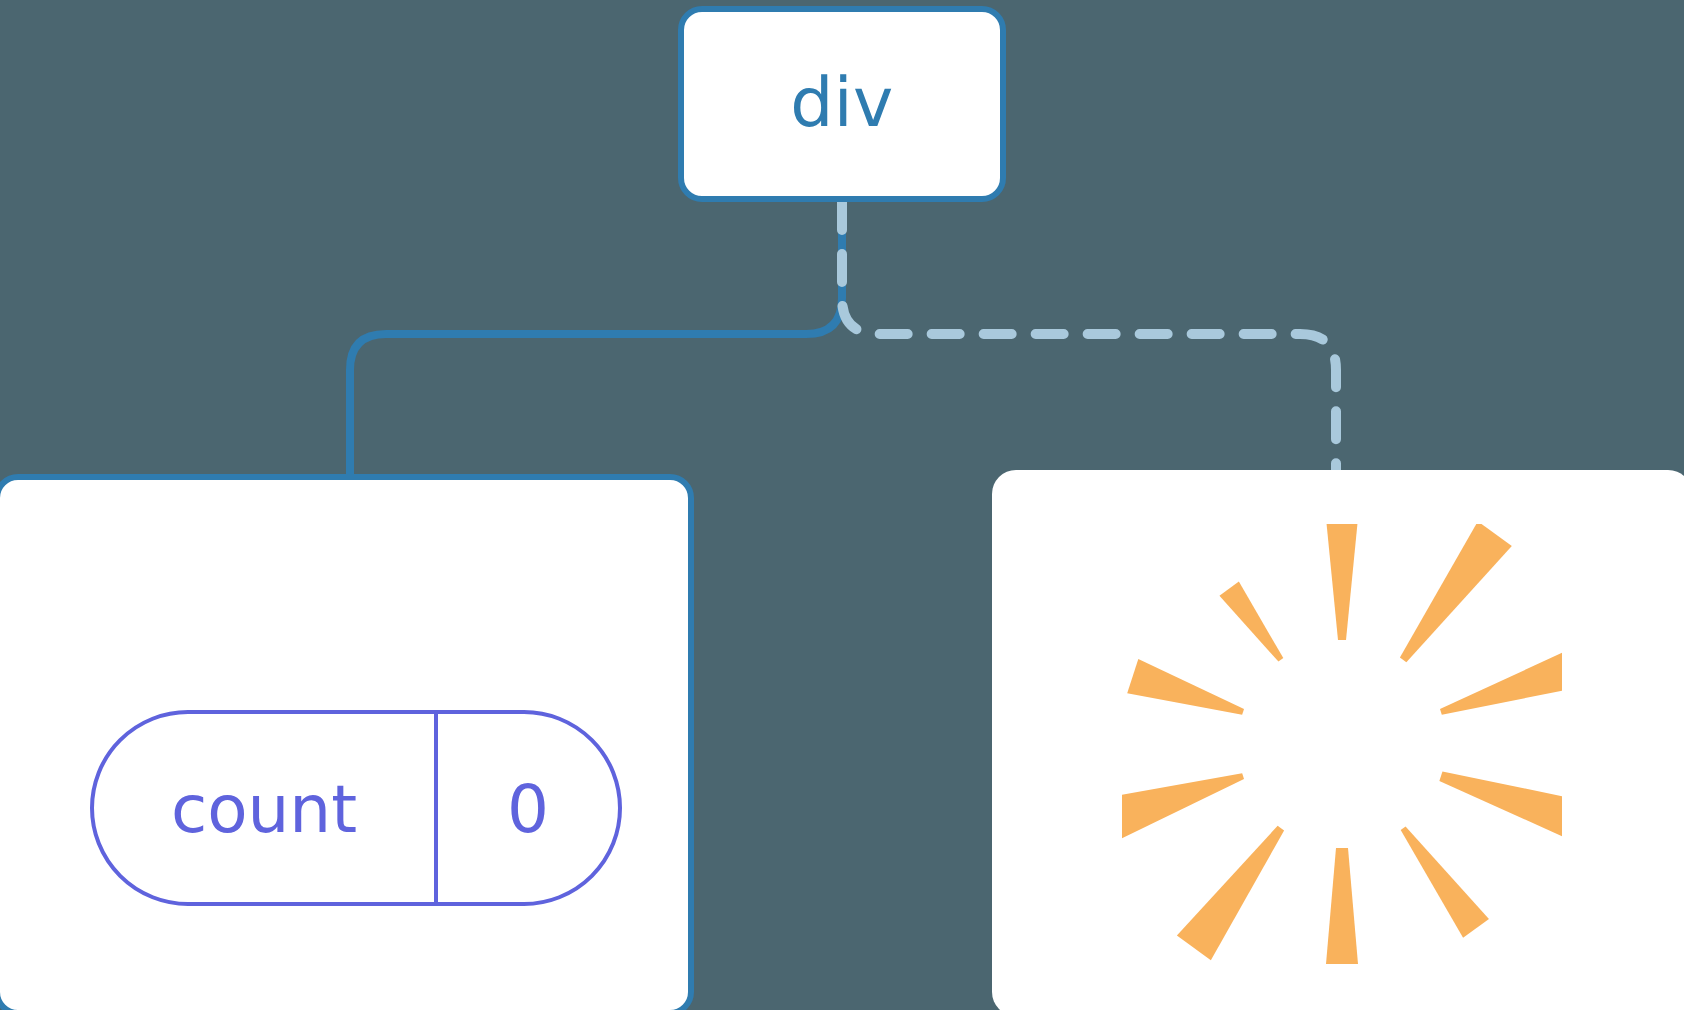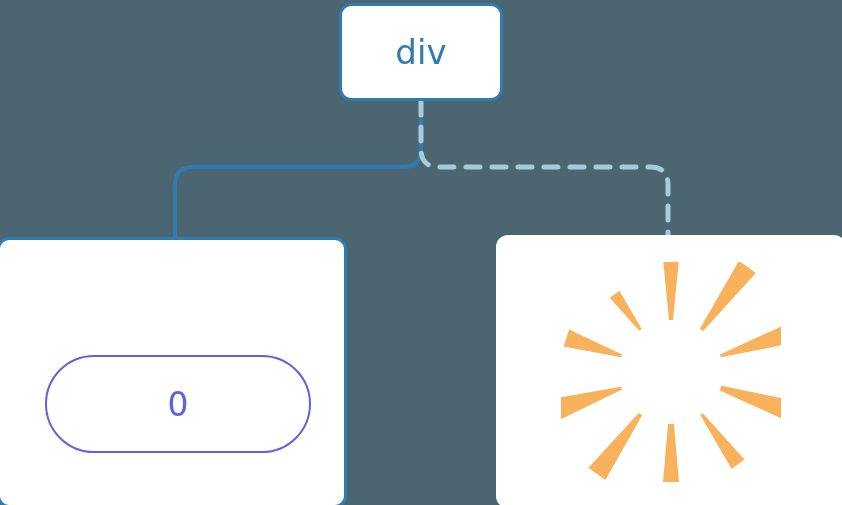--- a/index.html
+++ b/index.html
@@ -140,20 +140,21 @@
     <path fill="none" stroke-linecap="round" stroke-linejoin="round" d="M 421 101 L 421 149 Q 421 167 439 167 L 650 167 Q 668 167 668 185 L 668 238" stroke="#a9c9dc" stroke-width="5" stroke-dasharray="14 12"></path>
   </svg>
 
   <div class="node node-div">
     <span class="node-title">div</span>
   </div>
 
   <div class="node node-counter">
 
     <div class="prop-pill">
+      <div class="prop-key">count</div>
       <div class="prop-value">0</div>
     </div>
   </div>
 
   <div class="node node-spinner">
     <div class="spinner-wrap">
       <svg class="spinner-svg" id="spinner-svg" width="220" height="220" viewBox="-110 -110 220 220">
           <polygon points="2.00,-52.00 -2.00,-52.00 -8.50,-118.00 8.50,-118.00" fill="#f9b25c"></polygon>
           <polygon points="32.18,-40.89 28.95,-43.24 67.92,-111.34 84.91,-99.00" fill="#f9b25c"></polygon>
           <polygon points="49.92,-14.64 48.99,-17.50 111.19,-46.12 117.06,-28.05" fill="#f9b25c"></polygon>

